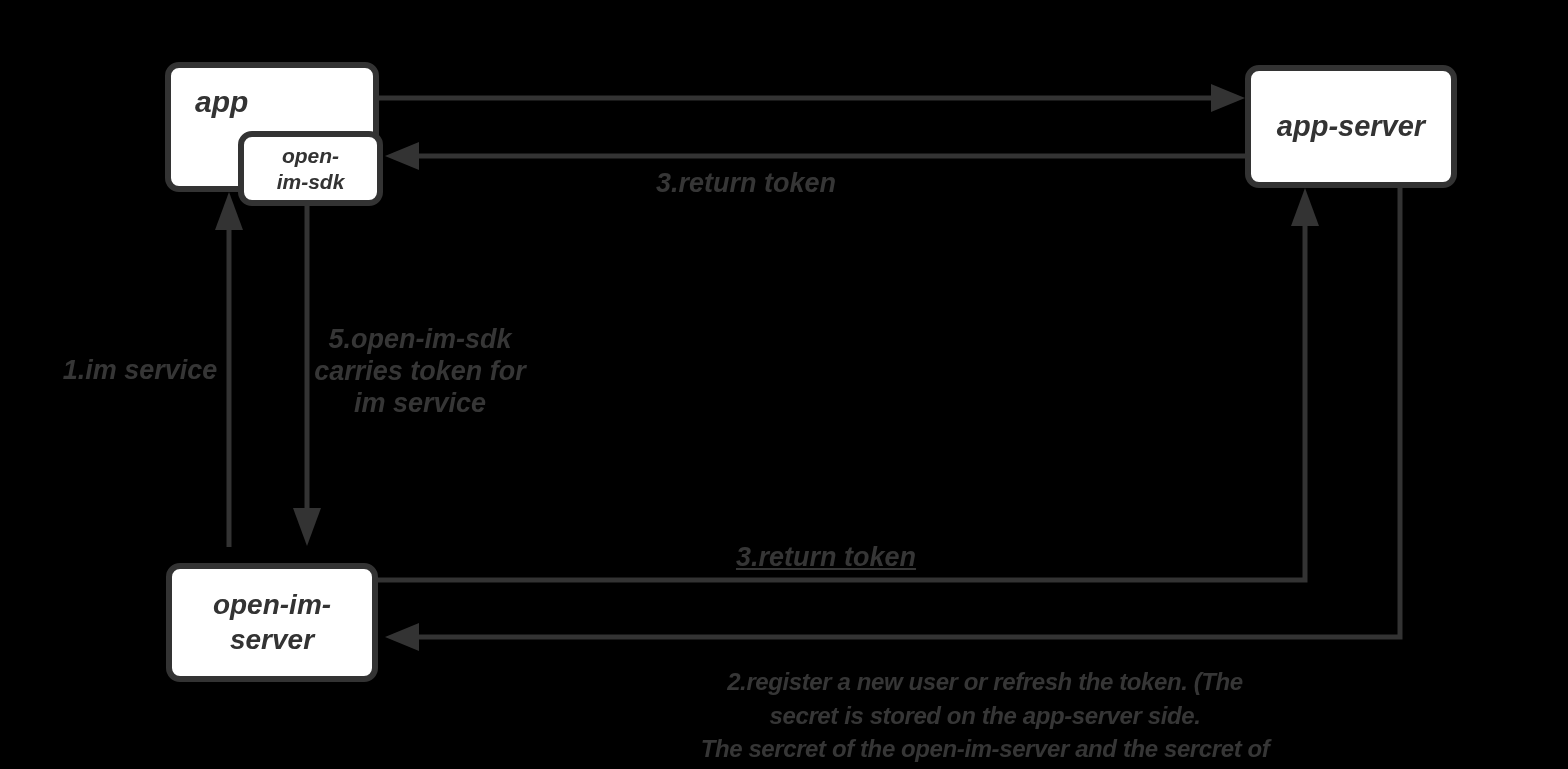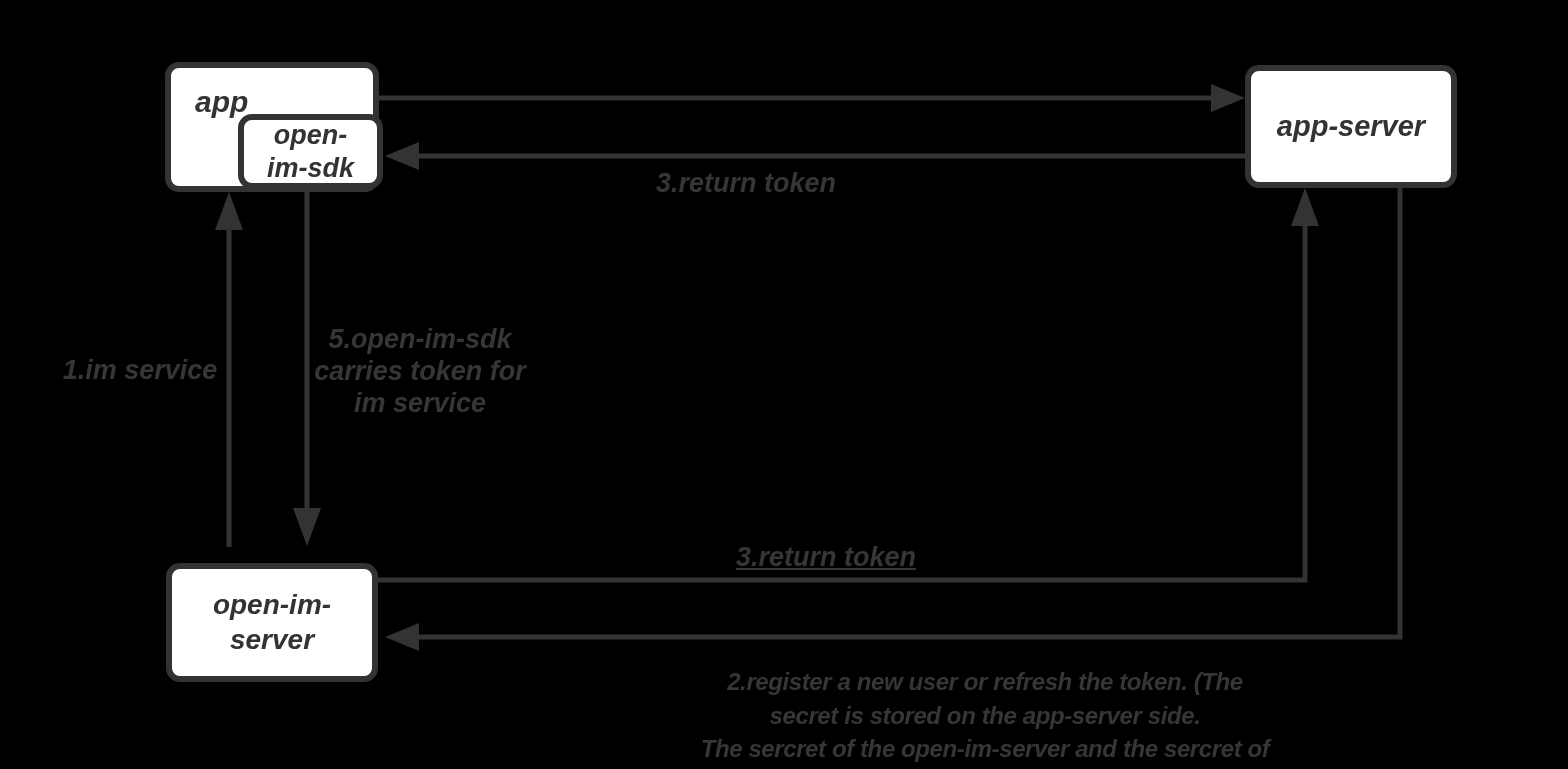--- a/index.html
+++ b/index.html
@@ -25,21 +25,21 @@
     background:var(--node-fill);
     border:6px solid var(--stroke);
     border-radius:14px;
     color:var(--node-text);
     font-weight:bold;font-style:italic;
     display:flex;align-items:center;justify-content:center;
     text-align:center;
   }
   .node .node-label{white-space:pre-line;line-height:1.22;}
   .node-app{align-items:flex-start;justify-content:flex-start;padding:16px 0 5px 24px;font-size:30px;}
-  .node-sdk{font-size:27px;}
+  .node-sdk{font-size:21px;margin-top:17px;}
   .node-app-server{font-size:29px;}
   .node-open-im-server{font-size:28px;margin-top:17px;}
   .wire-label{
     position:absolute;
     color:var(--label-text);
     font-style:italic;font-weight:700;
     font-size:27px;
     white-space:pre-line;text-align:center;
     transform:translateX(-50%);
     line-height:1.18;

